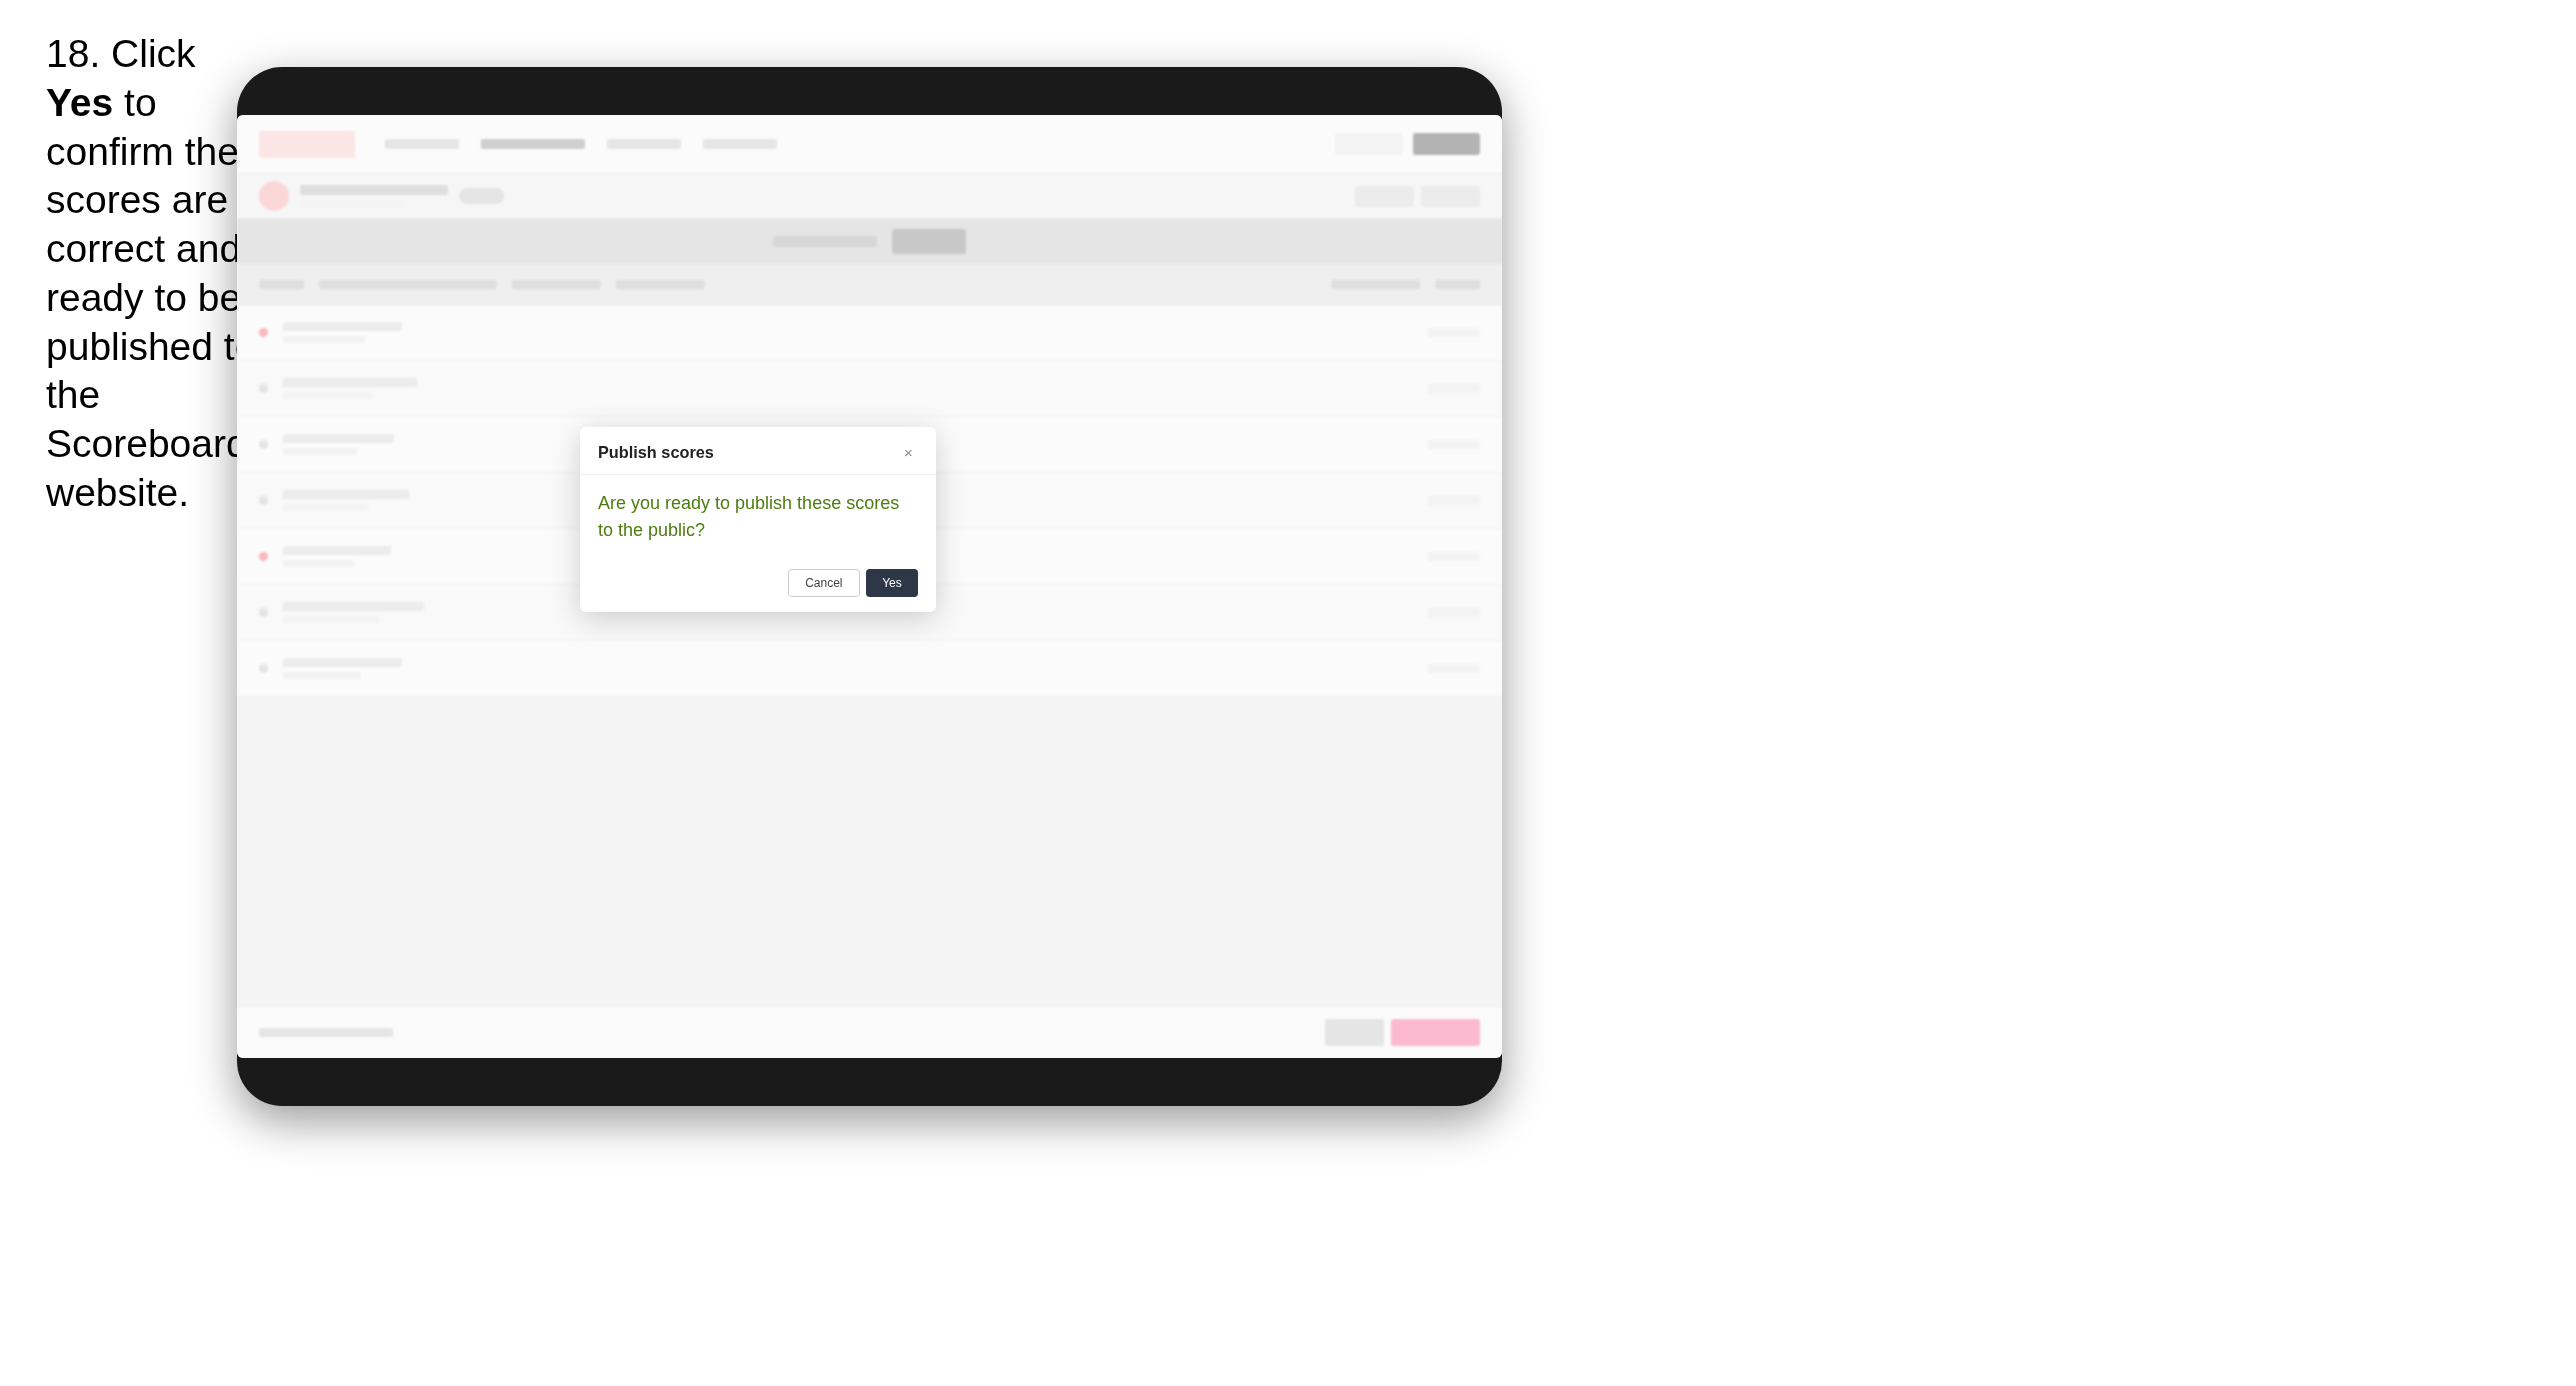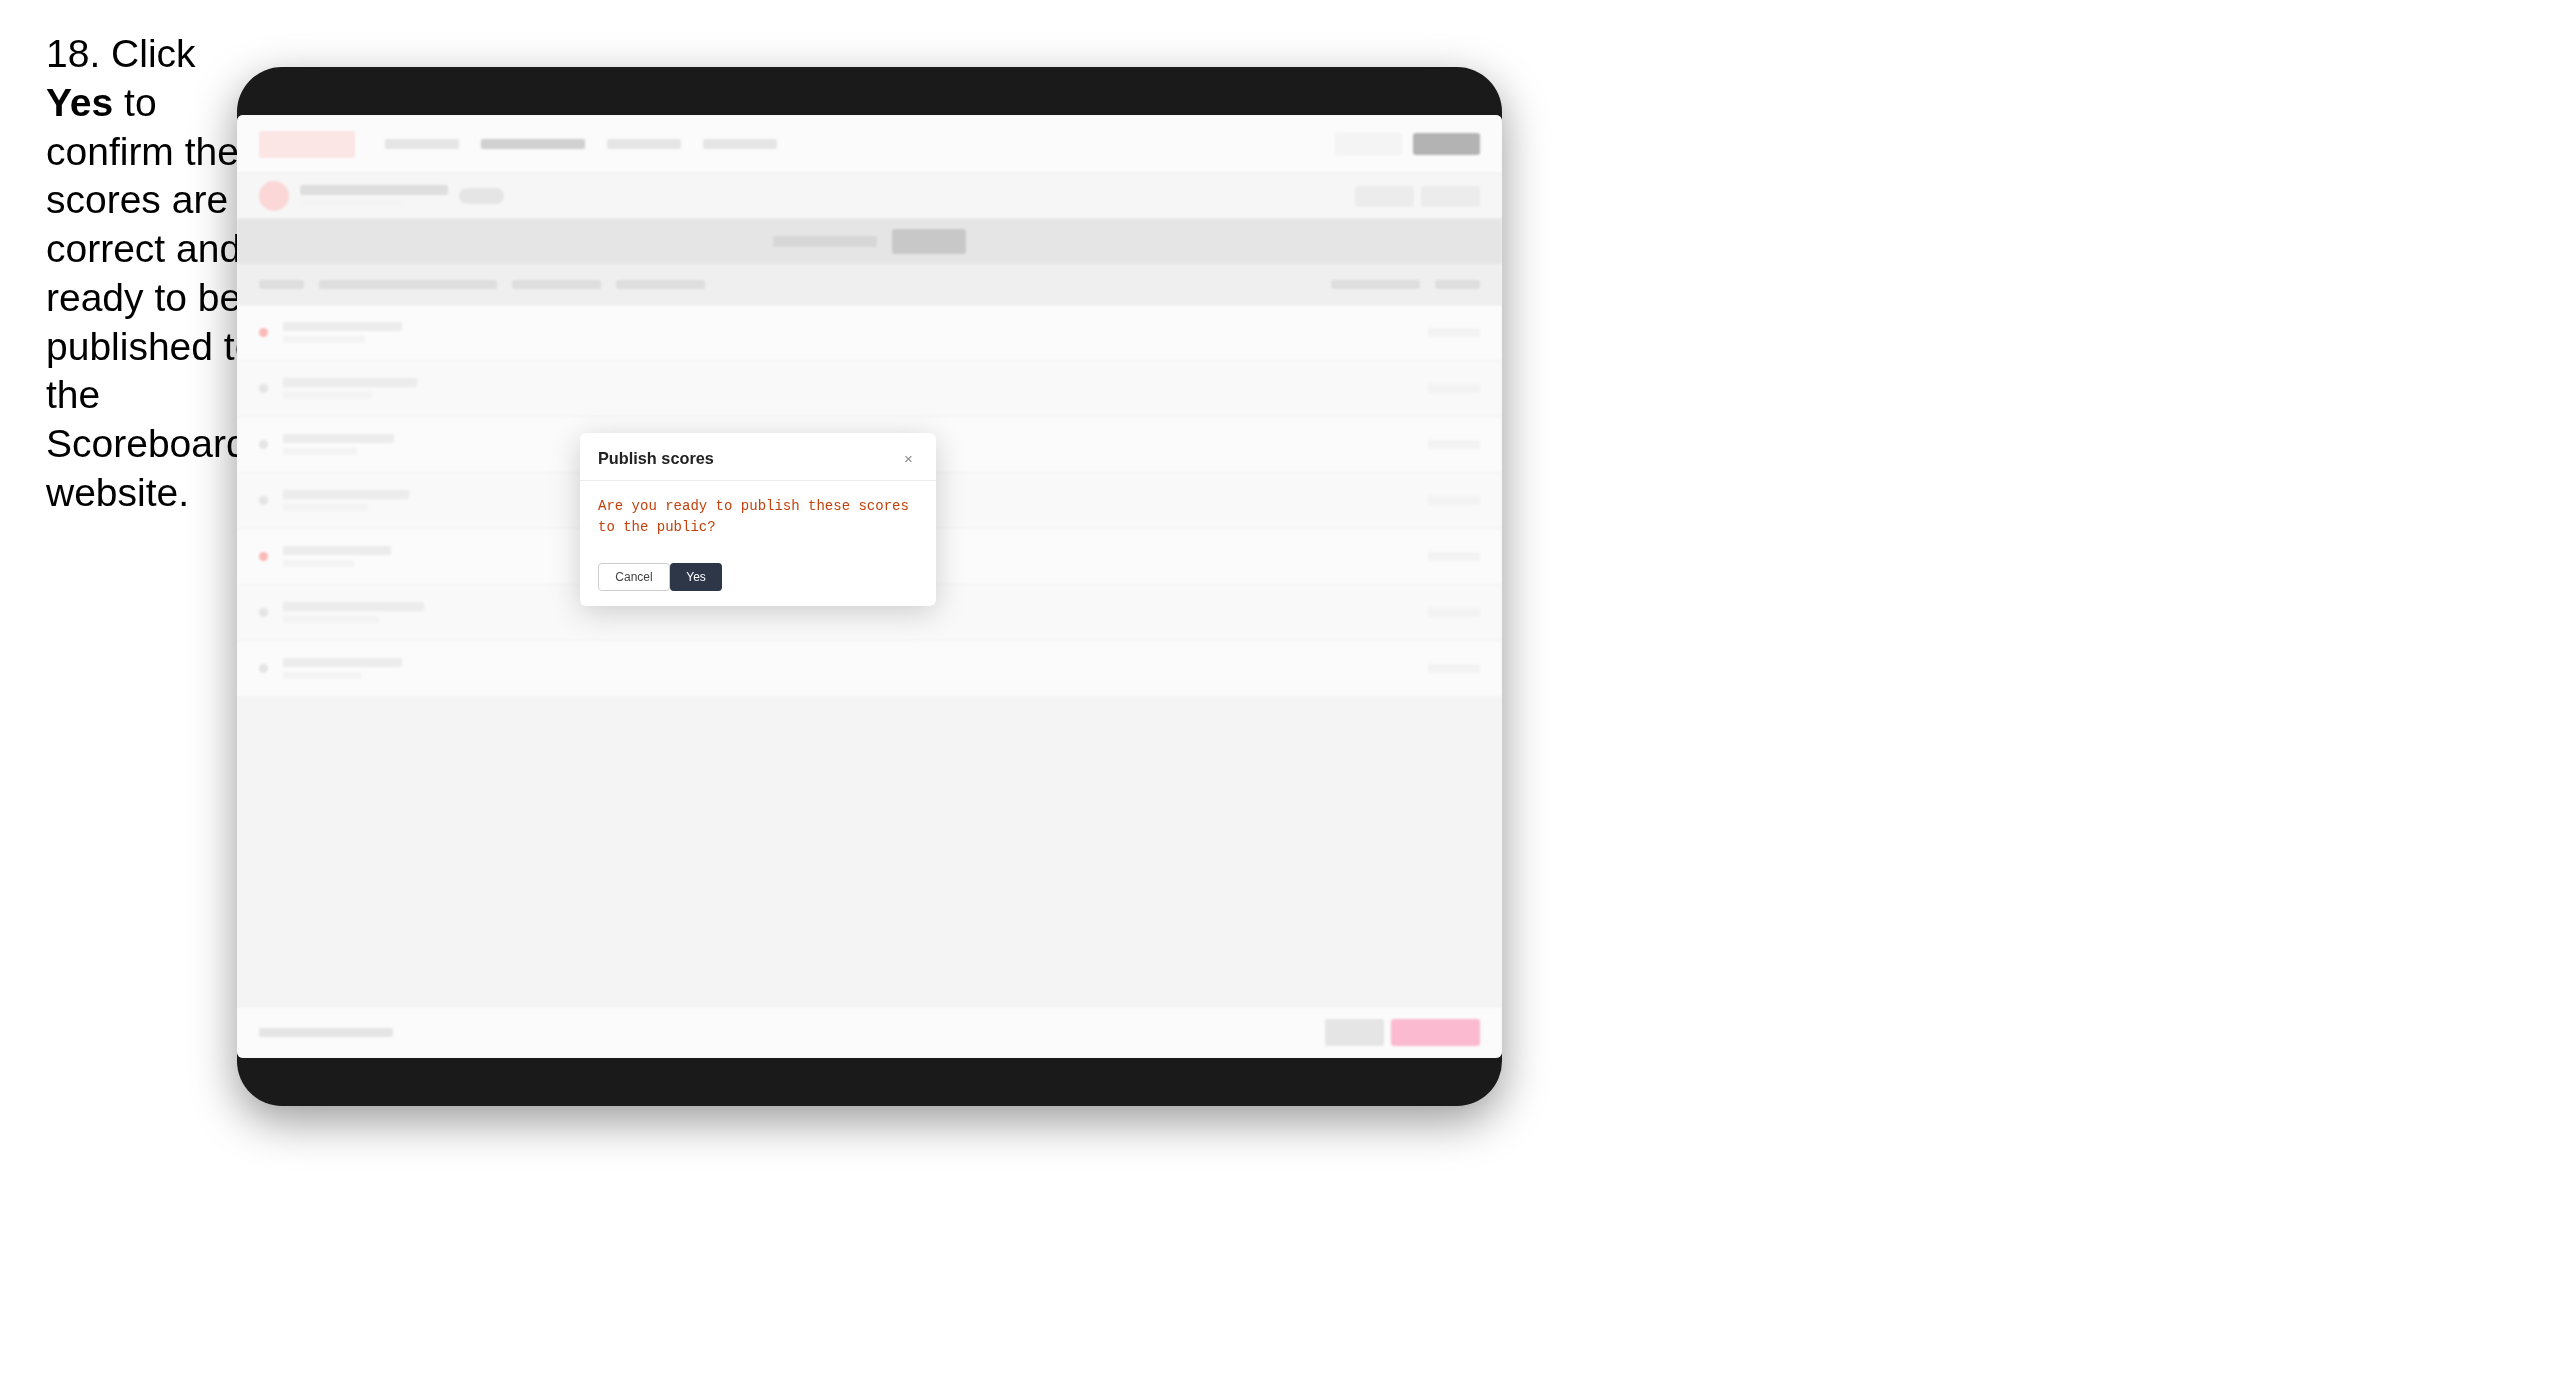--- a/index.html
+++ b/index.html
@@ -343,30 +343,30 @@
       align-items: center;
       justify-content: center;
       border-radius: 3px;
     }
 
     .modal-body {
       padding: 15px 18px 18px 18px;
     }
 
     .modal-message {
-      font-size: 14px;
-      color: #c2410c;
+      font-size: 18px;
+      color: #4d7c0f;
       line-height: 1.5;
-      font-family: Liberation Mono, monospace;
     }
 
     .modal-footer {
       padding: 7.4px 18px 15px 18px;
       display: flex;
-      gap: 0;
+      justify-content: flex-end;
+      gap: 6px;
     }
 
     .btn-cancel {
       padding: 6px 16.3px;
       font-size: 12px;
       border: 0.7px solid #cccccc;
       background: #ffffff;
       border-radius: 3.7px;
       cursor: pointer;
       color: #444444;

